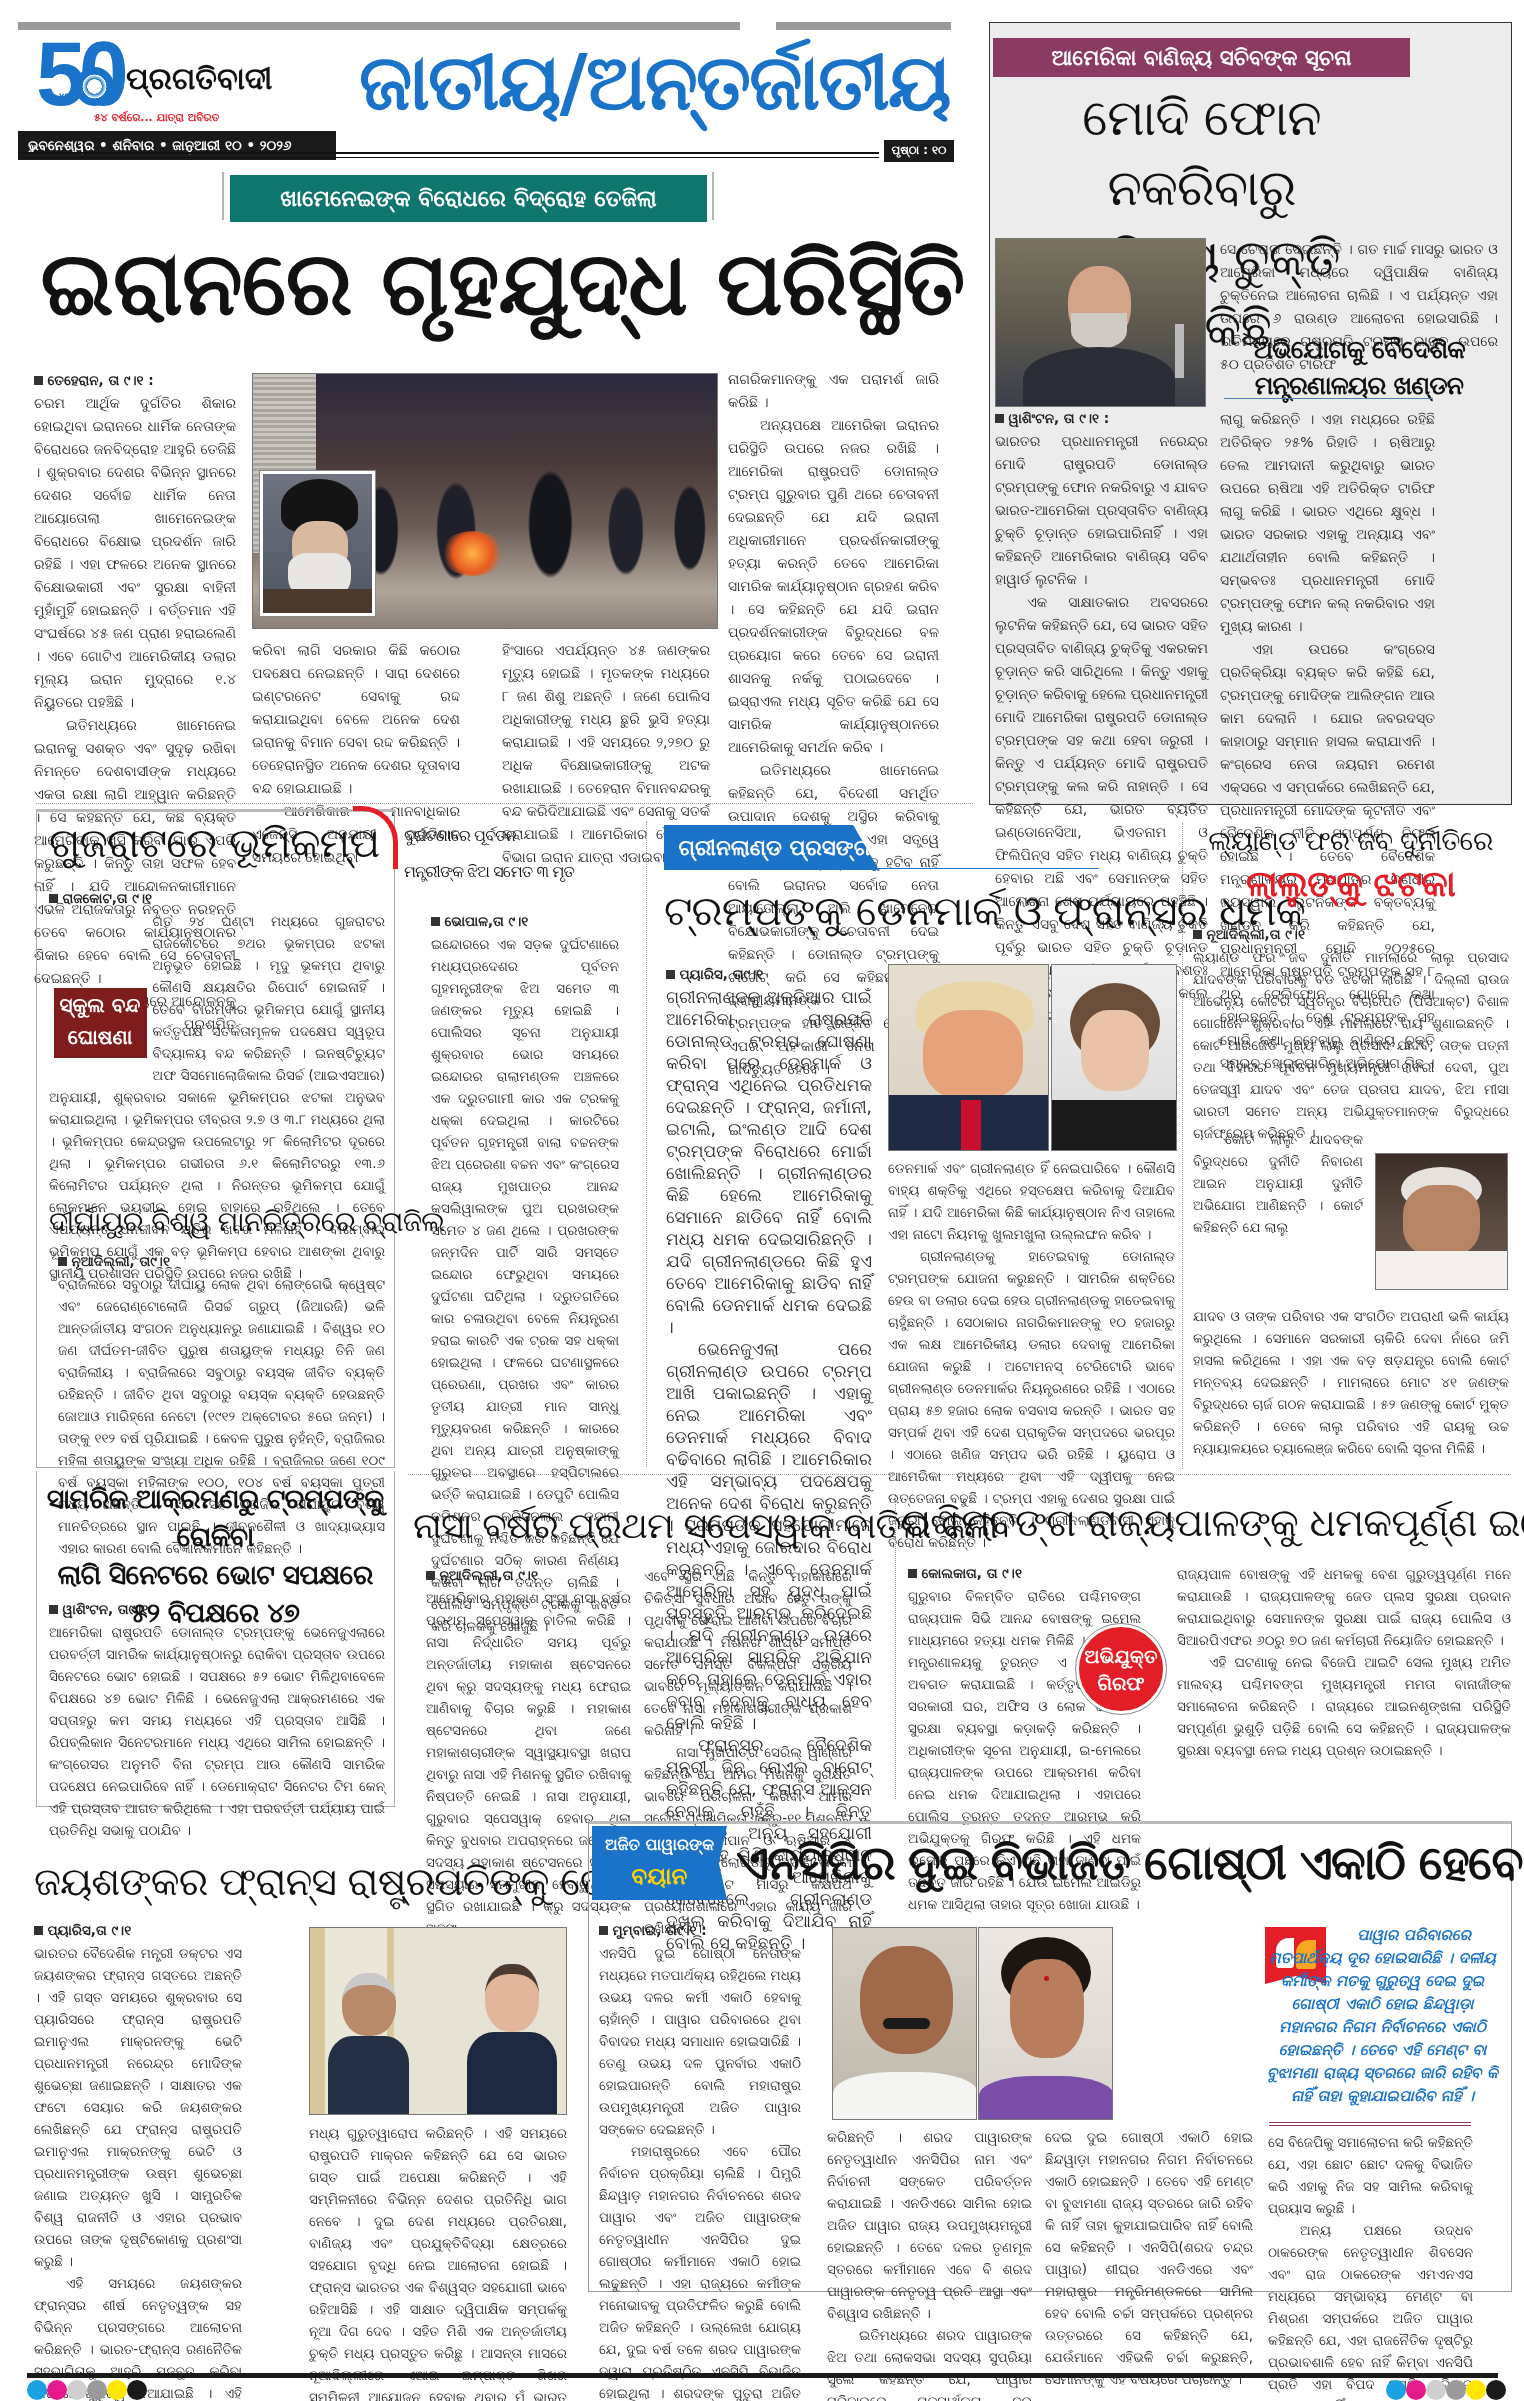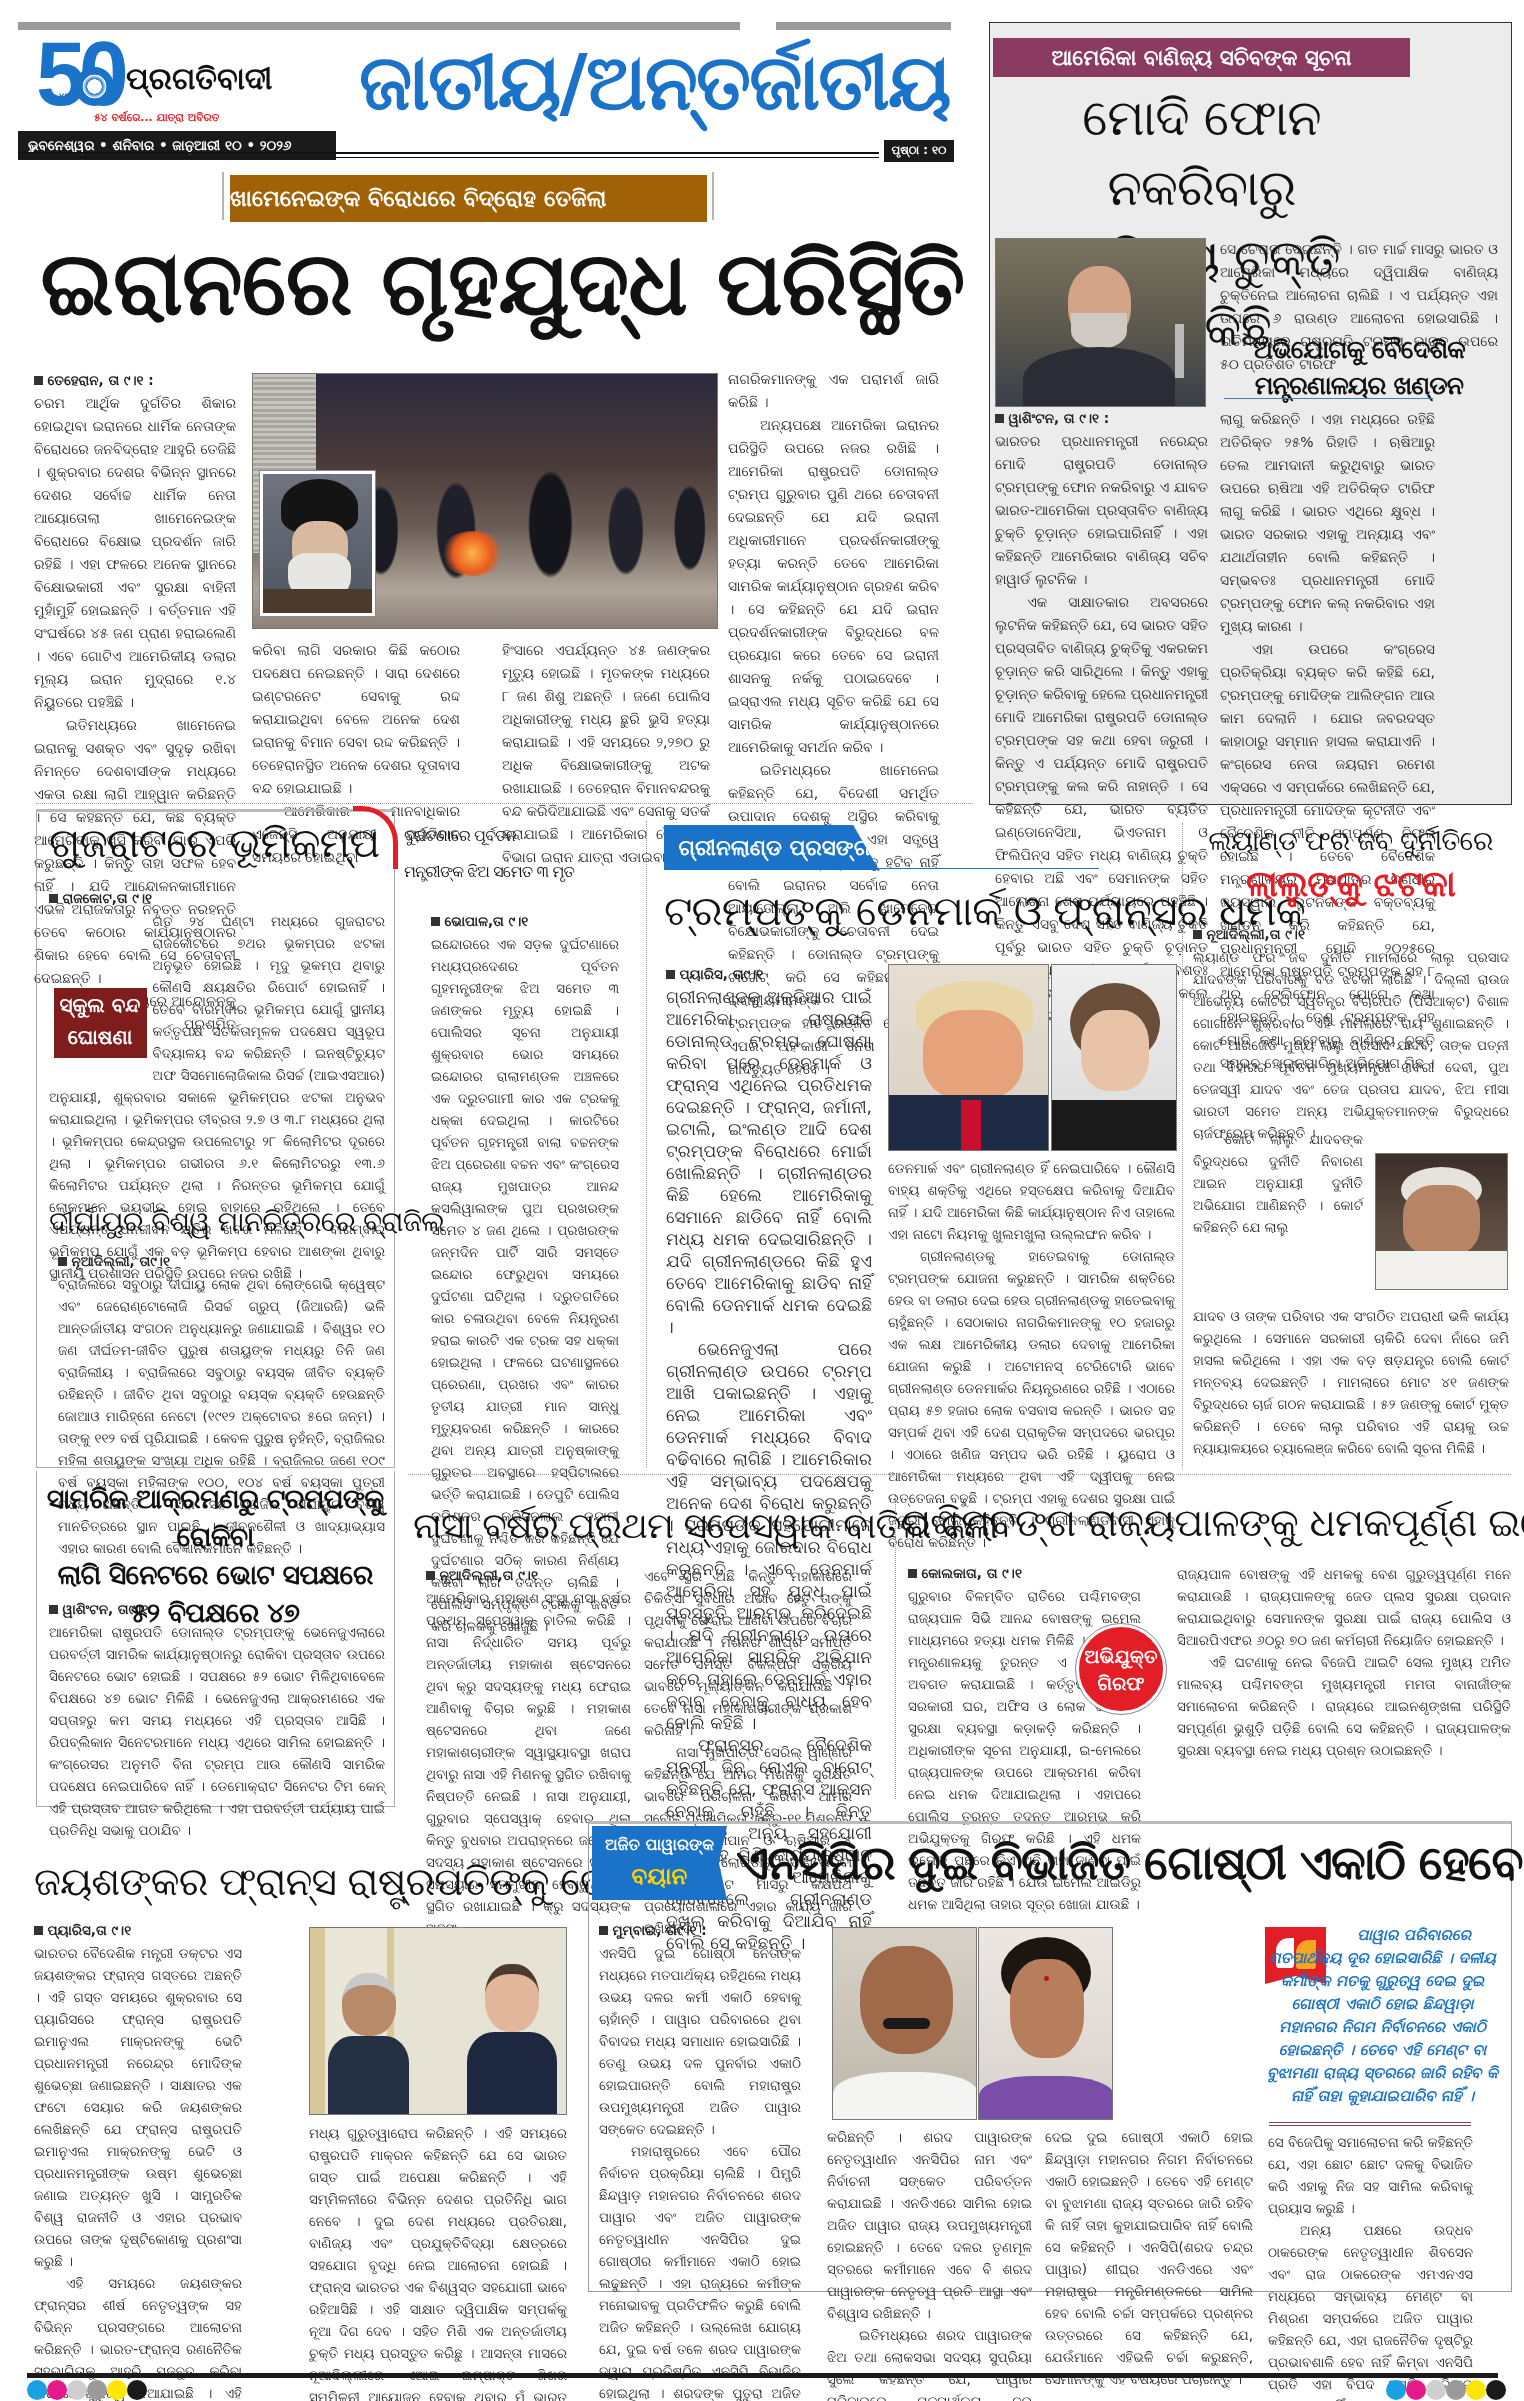--- a/index.html
+++ b/index.html
@@ -38,21 +38,21 @@
 
 <div class="abs" style="left:18px;top:131px;width:318px;height:29px;background:#1a1a1a;color:#fff;font-size:13.5px;line-height:29px;padding-left:10px;font-weight:bold">
   <span>ଭୁବନେଶ୍ୱର • ଶନିବାର • ଜାନୁଆରୀ ୧୦ • ୨୦୨୬</span>
 </div>
 <div class="abs" style="left:18px;top:152px;width:861px;height:6.3px;border-top:2.7px solid #111;border-bottom:0.9px solid #111"></div>
 <div class="abs" style="left:884px;top:140px;width:70px;height:21.5px;background:#1a1a1a;color:#fff;font-size:11.7px;line-height:21.5px;text-align:center;font-weight:bold">
   <span>ପୃଷ୍ଠା : ୧୦</span>
 </div>
 
 <div class="abs" style="left:222px;top:172px;width:492px;height:48px;border:2.7px solid #b5b5b5;border-top:none;border-bottom:none"></div>
-<div class="abs" style="left:230px;top:175px;width:477px;height:47px;background:#a16207;color:#fff;font-size:22.4px;line-height:47px;font-weight:bold">
+<div class="abs" style="left:230px;top:175px;width:477px;height:47px;background:#0f766e;color:#fff;text-align:center;font-size:22.4px;line-height:47px;font-weight:bold">
   <span>ଖାମେନେଇଙ୍କ ବିରୋଧରେ ବିଦ୍ରୋହ ତେଜିଲା</span>
 </div>
 <div class="abs hd" style="left:36px;top:221px;width:933px;font-size:88px;line-height:126px;text-align:center;white-space:nowrap">ଇରାନରେ ଗୃହଯୁଦ୍ଧ ପରିସ୍ଥିତି</div>
 
 <div class="abs" style="left:34px;top:370px;width:202px">
   <div class="dl">ତେହେରାନ, ତା ୯।୧ :</div>
   <div class="txt">
     <p>ଚରମ ଆର୍ଥିକ ଦୁର୍ଗତିର ଶିକାର ହୋଇଥିବା ଇରାନରେ ଧାର୍ମିକ ନେତାଙ୍କ ବିରୋଧରେ ଜନବିଦ୍ରୋହ ଆହୁରି ତେଜିଛି । ଶୁକ୍ରବାର ଦେଶର ବିଭିନ୍ନ ସ୍ଥାନରେ ଦେଶର ସର୍ବୋଚ୍ଚ ଧାର୍ମିକ ନେତା ଆୟୋତୋଲା ଖାମେନେଇଙ୍କ ବିରୋଧରେ ବିକ୍ଷୋଭ ପ୍ରଦର୍ଶନ ଜାରି ରହିଛି । ଏହା ଫଳରେ ଅନେକ ସ୍ଥାନରେ ବିକ୍ଷୋଭକାରୀ ଏବଂ ସୁରକ୍ଷା ବାହିନୀ ମୁହାଁମୁହିଁ ହୋଇଛନ୍ତି । ବର୍ତ୍ତମାନ ଏହି ସଂଘର୍ଷରେ ୪୫ ଜଣ ପ୍ରାଣ ହରାଇଲେଣି । ଏବେ ଗୋଟିଏ ଆମେରିକୀୟ ଡଲାର ମୂଲ୍ୟ ଇରାନ ମୁଦ୍ରାରେ ୧.୪ ନିୟୁତରେ ପହଞ୍ଚିଛି ।</p>
     <p class="ind">ଇତିମଧ୍ୟରେ ଖାମେନେଇ ଇରାନକୁ ସଶକ୍ତ ଏବଂ ସୁଦୃଢ଼ ରଖିବା ନିମନ୍ତେ ଦେଶବାସୀଙ୍କ ମଧ୍ୟରେ ଏକତା ରକ୍ଷା ଲାଗି ଆହ୍ୱାନ କରିଛନ୍ତି । ସେ କହିଛନ୍ତି ଯେ, କିଛି ବ୍ୟକ୍ତି ଆମେରିକାକୁ ଖୁସି କରିବା ପାଇଁ ଏପରି କରୁଛନ୍ତି । କିନ୍ତୁ ତାହା ସଫଳ ହେବ ନାହିଁ । ଯଦି ଆନ୍ଦୋଳନକାରୀମାନେ ଏଭଳି ଅରାଜକତାରୁ ନିବୃତ୍ତ ନରହନ୍ତି ତେବେ କଠୋର କାର୍ଯ୍ୟାନୁଷ୍ଠାନର ଶିକାର ହେବେ ବୋଲି ସେ ଚେତାବନୀ ଦେଇଛନ୍ତି ।</p>
     <p class="ind" style="text-align:right">ଇତିମଧ୍ୟରେ ଆନ୍ଦୋଳନକୁ ପ୍ରଶମିତ</p>

